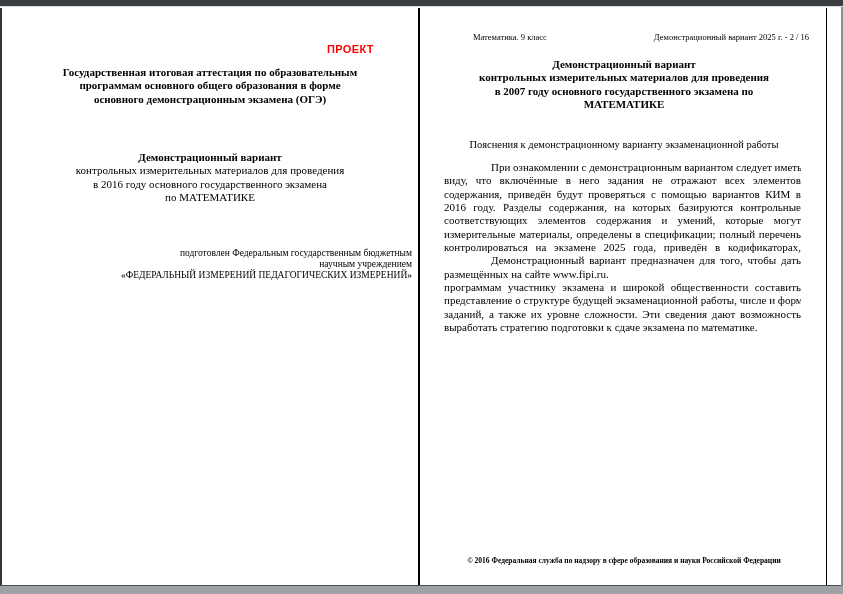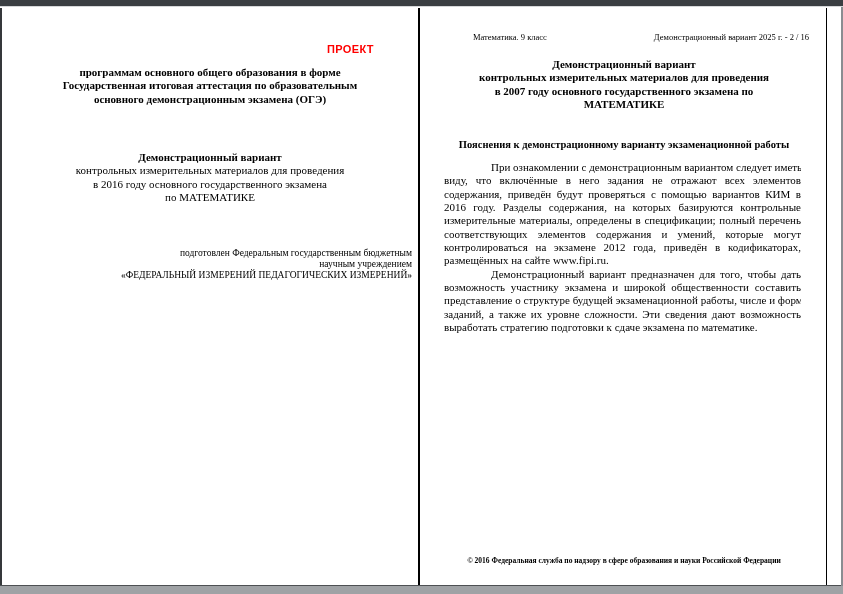--- a/index.html
+++ b/index.html
@@ -36,21 +36,21 @@
              text-align: right; font-size: 9.5px; line-height: 10.8px; }
 
   
   .rp-header { position: absolute; top: 24px; left: 0; right: 0;
                padding-left: 51px; padding-right: 17px;
                display: flex; justify-content: space-between;
                font-size: 8.5px; line-height: 10px; }
   .rp-title { position: absolute; top: 50px; left: 10px; right: 10px;
               text-align: center; font-weight: bold; font-size: 11px; line-height: 13.3px; }
   .rp-section { position: absolute; top: 131px; left: 10px; right: 10px;
-                text-align: center; font-weight: bold; font-size: 10.5px; }
+                text-align: center; font-weight: normal; font-size: 10.5px; }
   .rp-body { position: absolute; top: 153px; left: 22px; width: 357px;
              font-size: 11px; }
   .bodyline { height: 13.33px; overflow: hidden; white-space: nowrap;
               text-align: justify; text-align-last: justify; line-height: 13.33px; }
   .bodyline.last { text-align-last: left; }
   .bodyline.first { text-indent: 47px; }
   .rp-footer { position: absolute; top: 548px; left: 0; right: 0;
                text-align: center; font-size: 7.5px; font-weight: bold; }
 </style>
 </head>
@@ -60,22 +60,22 @@
 
   <div class="top-chrome"></div>
 
   <div class="pages">
     <div class="left-edge"></div>
 
     <div class="page page-left">
       <div class="proekt" style="color:#ff0000">ПРОЕКТ</div>
 
       <div class="lp-title">
+        <div>Государственная итоговая аттестация по образовательным</div>
         <div>программам основного общего образования в форме</div>
-        <div>Государственная итоговая аттестация по образовательным</div>
         <div>основного демонстрационным экзамена (ОГЭ)</div>
       </div>
 
       <div class="lp-demo">
         <div class="b">Демонстрационный вариант</div>
         <div>контрольных измерительных материалов для проведения</div>
         <div>в 2016 году основного государственного экзамена</div>
         <div>по МАТЕМАТИКЕ</div>
       </div>
 
@@ -99,26 +99,26 @@
         <div>МАТЕМАТИКЕ</div>
       </div>
 
       <div class="rp-section">Пояснения к демонстрационному варианту экзаменационной работы</div>
 
       <div class="rp-body">
         <div class="bodyline first">При ознакомлении с демонстрационным вариантом следует иметь в</div>
         <div class="bodyline">виду, что включённые в него задания не отражают всех элементов</div>
         <div class="bodyline">содержания, приведён будут проверяться с помощью вариантов КИМ в</div>
         <div class="bodyline">2016 году. Разделы содержания, на которых базируются контрольные</div>
+        <div class="bodyline">соответствующих элементов содержания и умений, которые могут</div>
         <div class="bodyline">измерительные материалы, определены в спецификации; полный перечень</div>
-        <div class="bodyline">соответствующих элементов содержания и умений, которые могут</div>
-        <div class="bodyline">контролироваться на экзамене 2012 года, приведён в кодификаторах,</div>
+        <div class="bodyline">контролироваться на экзамене 2025 года, приведён в кодификаторах,</div>
+        <div class="bodyline first">Демонстрационный вариант предназначен для того, чтобы дать</div>
         <div class="bodyline last">размещённых на сайте www.fipi.ru.</div>
-        <div class="bodyline first">Демонстрационный вариант предназначен для того, чтобы дать</div>
-        <div class="bodyline">возможность участнику экзамена и широкой общественности составить</div>
+        <div class="bodyline">программам участнику экзамена и широкой общественности составить</div>
         <div class="bodyline">представление о структуре будущей экзаменационной работы, числе и форме</div>
         <div class="bodyline">заданий, а также их уровне сложности. Эти сведения дают возможность</div>
         <div class="bodyline last">выработать стратегию подготовки к сдаче экзамена по математике.</div>
       </div>
 
       <div class="rp-footer">© 2016 Федеральная служба по надзору в сфере образования и науки Российской Федерации</div>
     </div>
   </div>
 
   <div class="right-edge"></div>

